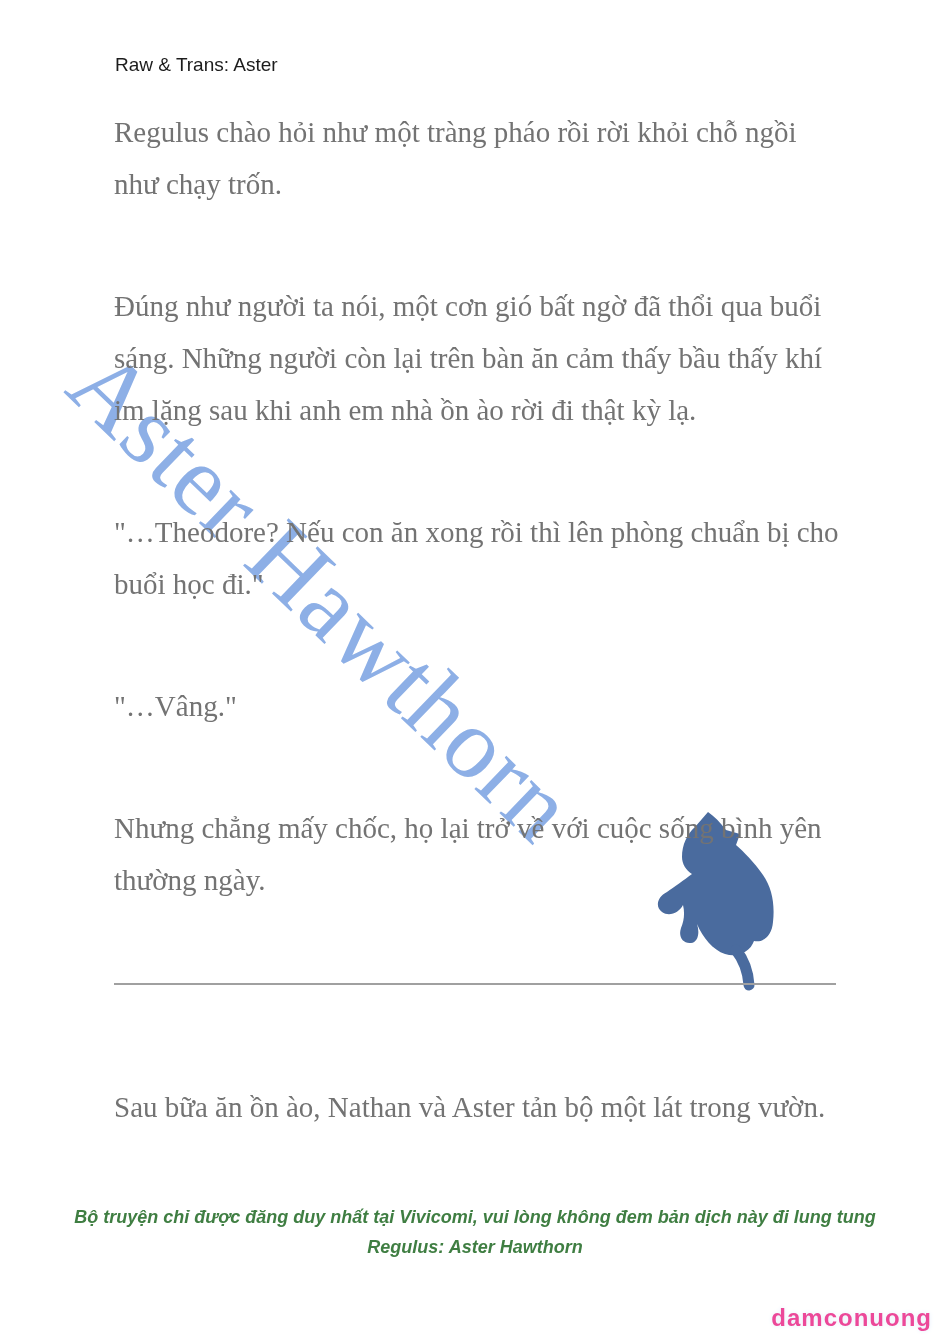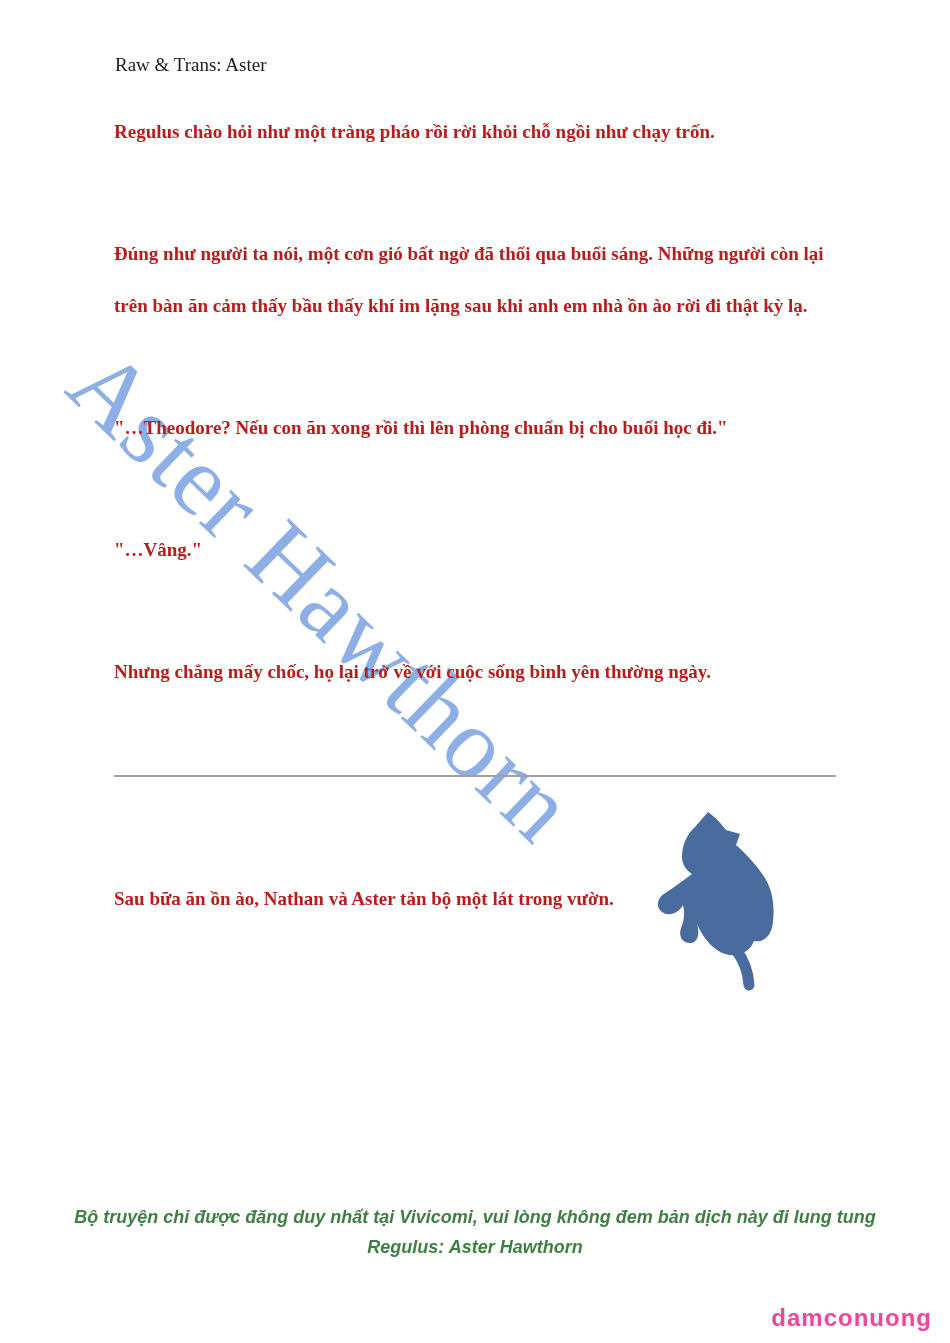--- a/index.html
+++ b/index.html
@@ -5,41 +5,40 @@
   html,body{margin:0;padding:0;background:#ffffff;}
   .page{
     position:relative;
     width:950px;height:1343px;
     background:#ffffff;
     overflow:hidden;
     font-family:"Liberation Serif", serif;
   }
   .header-credit{
     position:absolute;left:115px;top:54px;
-    font-family:Liberation Serif, serif;
+    font-family:Liberation Sans, sans-serif;
     font-size:19px;color:#1c1c1c;
     z-index:3;
   }
   .watermark{
     position:absolute;left:126px;top:326px;
     font-family:"Liberation Serif", serif;
     font-size:100px;
     color:#84a9e4;
     opacity:0.92;
     white-space:nowrap;
     transform:rotate(44deg);
     transform-origin:0 0;
     z-index:1;
     letter-spacing:1px;
   }
   .content{
     position:absolute;left:114px;top:106px;width:730px;
-    font-size:19px;line-height:52px;color:#b91c1c;
+    font-size:29px;line-height:52px;color:#737373;
     z-index:3;
-    font-weight:bold;
   }
   .content p{margin:0 0 70px 0;}
   .divider{
     width:722px;height:0;
     border-top:2px solid #a0a0a0;
     margin:77px 0 0 0;
   }
   .after-divider{margin-top:96px !important;}
   .cat{
     position:absolute;left:650px;top:800px;width:140px;height:200px;

